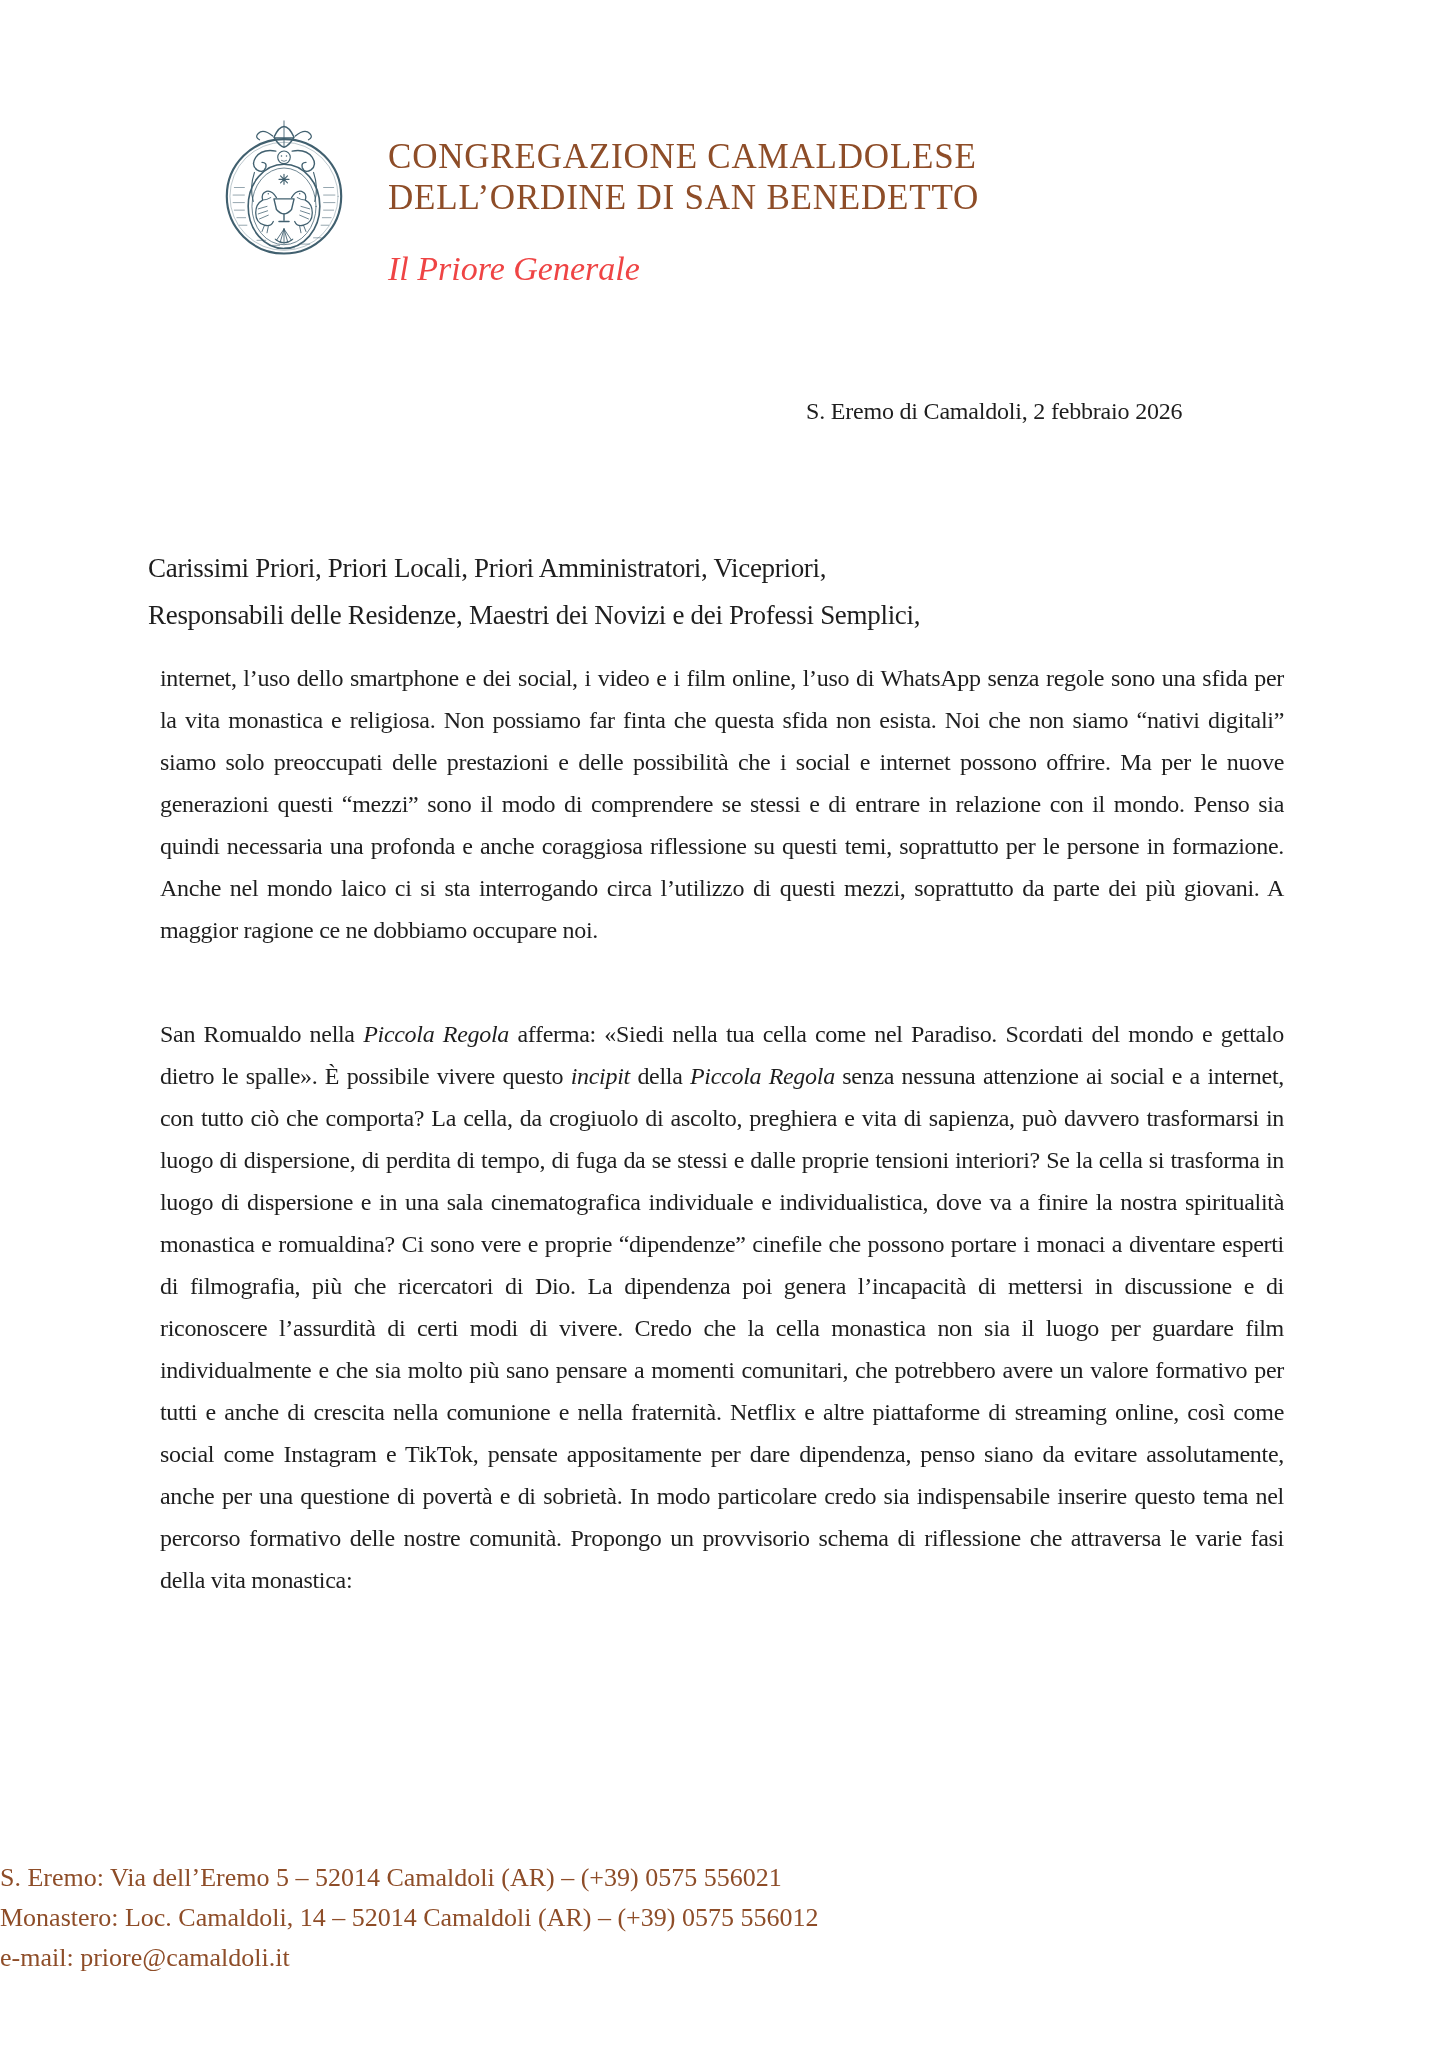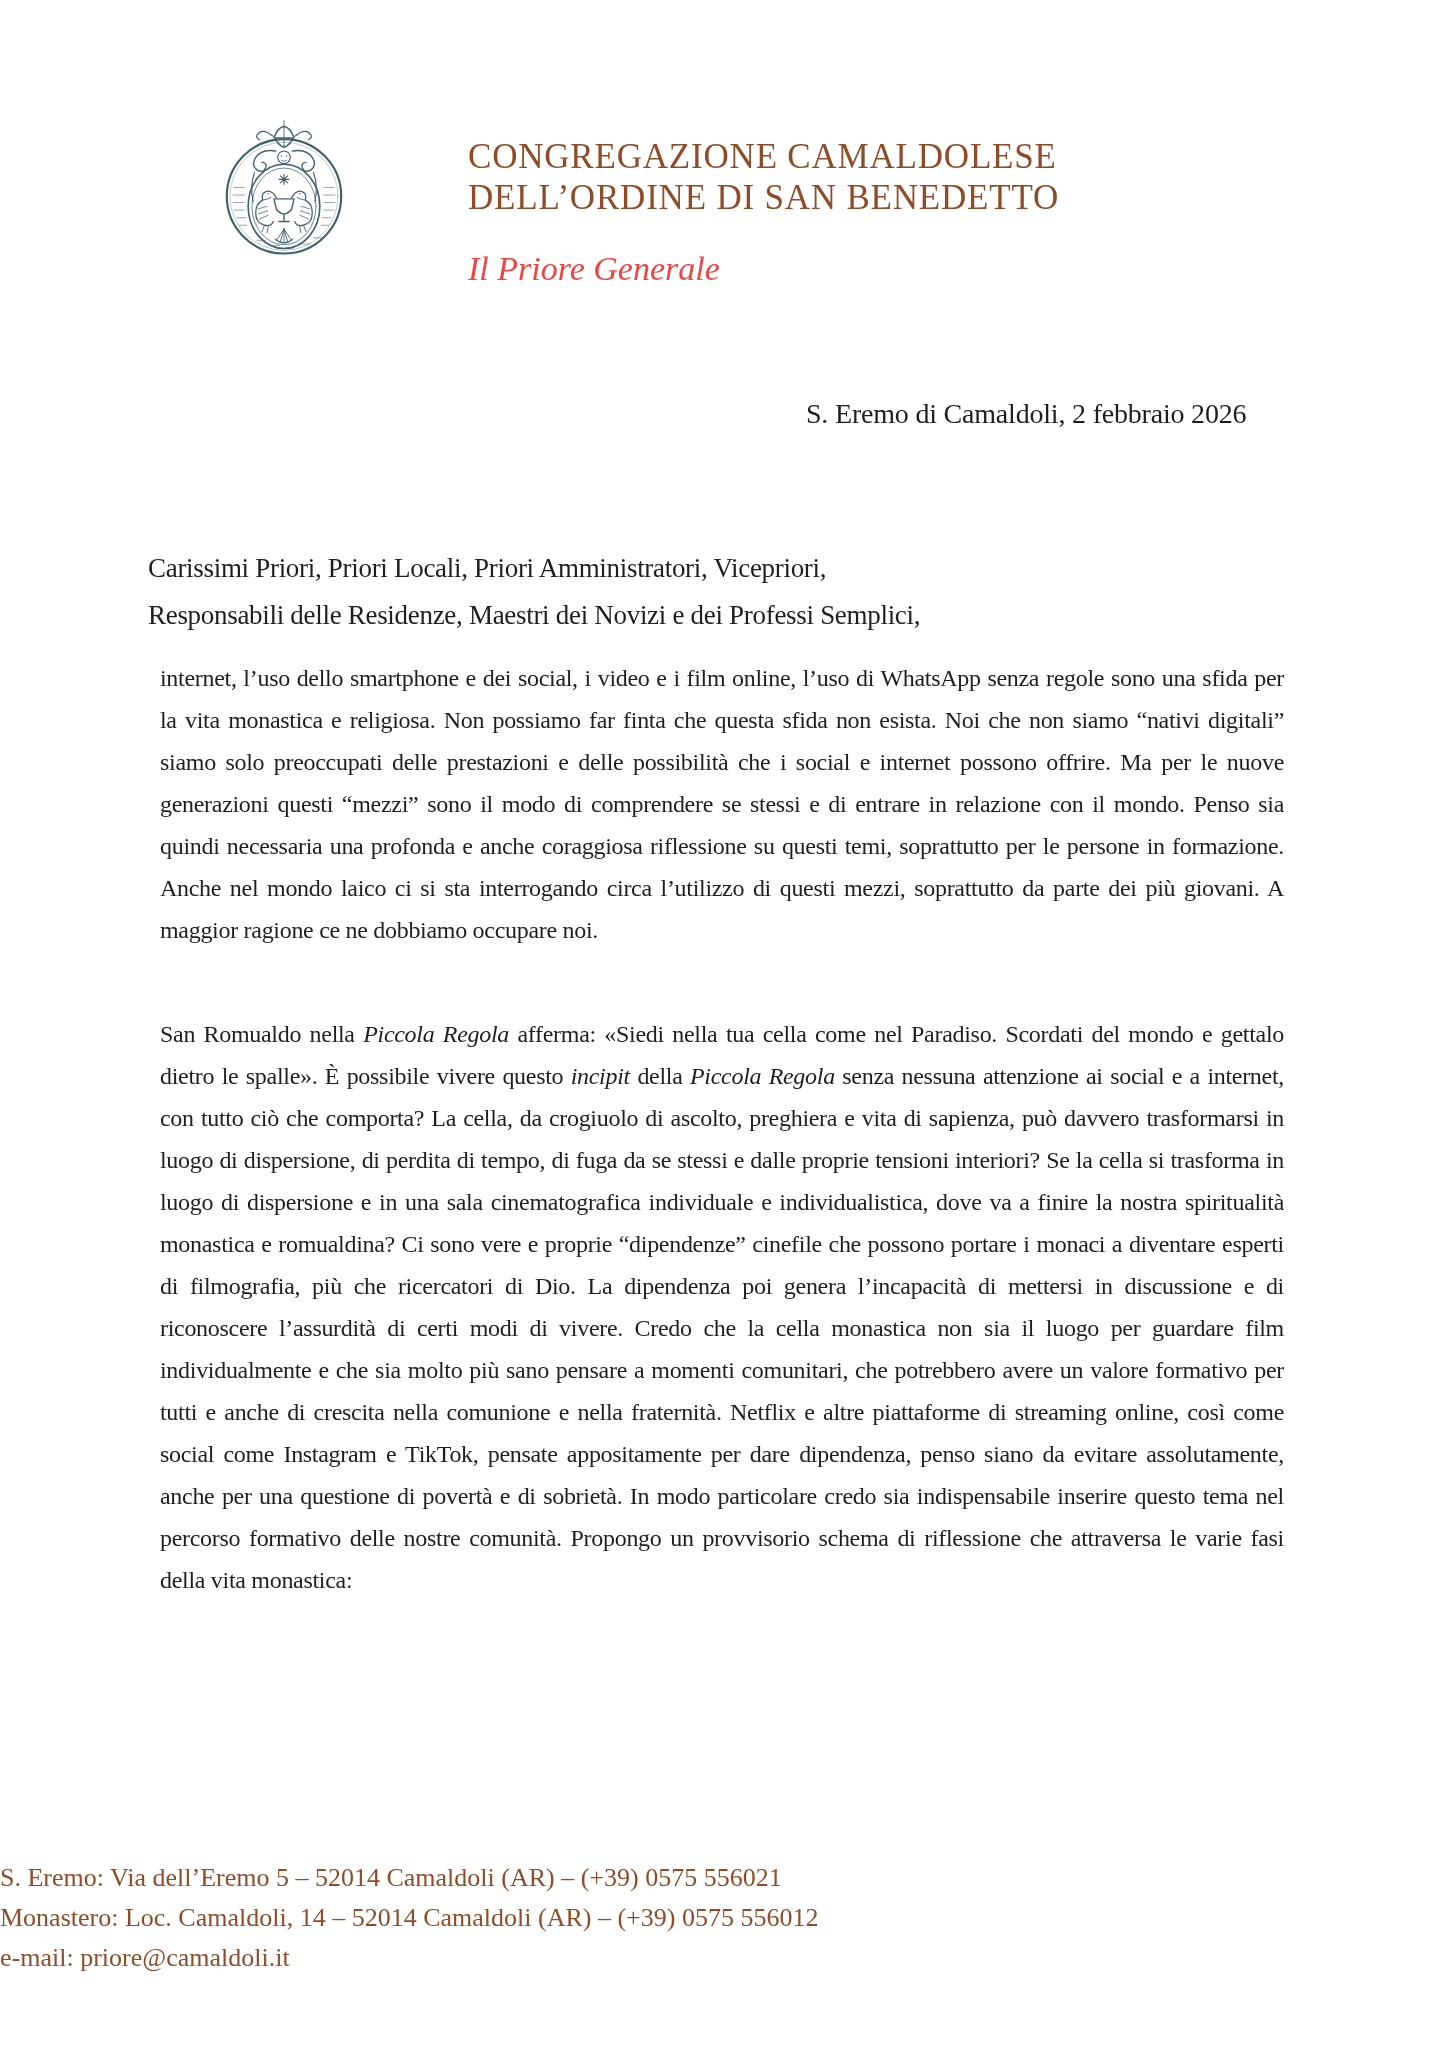--- a/index.html
+++ b/index.html
@@ -17,40 +17,40 @@
 
   
   .letterhead {
     position: absolute;
     top: 112px;
     left: 218px;
     display: flex;
     align-items: flex-start;
   }
   .seal { width: 132px; height: 146px; flex: 0 0 auto; }
-  .letterhead-text { margin-left: 118px; padding-top: 24px; }
+  .letterhead-text { margin-left: 38px; padding-top: 24px; }
   .org-name {
     font-size: 35px;
     line-height: 41px;
     letter-spacing: 0.8px;
     color: #8e4d28;
   }
   .role {
     margin-top: 32px;
     font-size: 34px;
     font-style: italic;
     color: #ef4444;
   }
 
   
   .dateline {
     position: absolute;
     top: 398px;
     left: 806px;
-    font-size: 28px;
+    font-size: 24px;
     letter-spacing: -0.2px;
     color: #1e1e1e;
   }
 
   
   .salutation {
     position: absolute;
     top: 545px;
     left: 148px;
     width: 1124px;

